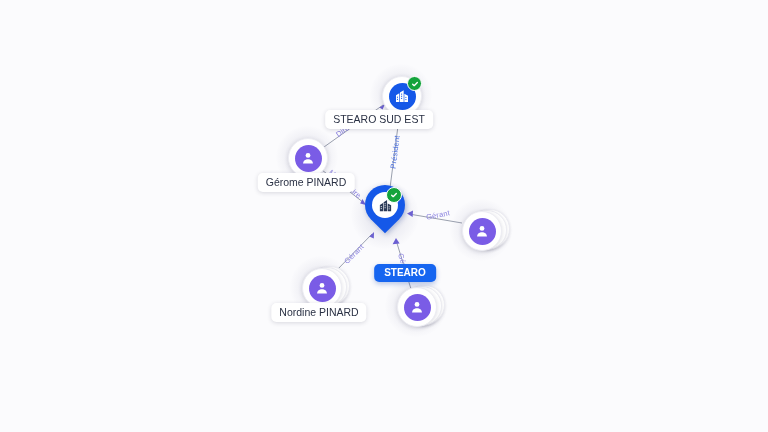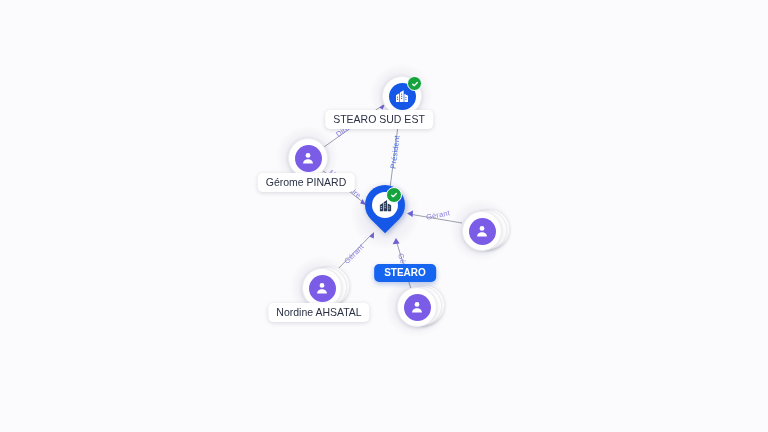--- a/index.html
+++ b/index.html
@@ -261,21 +261,21 @@
     <div class="stack-card" style="left:-14px; top:-20px;"></div>
     <div class="node-circle">
       <div class="avatar">
         <svg width="16" height="16" viewBox="0 0 24 24" aria-hidden="true">
           <circle cx="12" cy="8.2" r="3.6" fill="#ffffff"></circle>
           <path fill="#ffffff" d="M4.6 20.4c0-4.3 3.4-6.6 7.4-6.6s7.4 2.3 7.4 6.6H4.6z"></path>
         </svg>
       </div>
     </div>
   </div>
-  <div class="node-label" style="left:319px; top:303px;">Nordine AHSATAL</div>
+  <div class="node-label" style="left:319px; top:303px;">Nordine PINARD</div>
 
   <div class="node" style="left:416px; top:306px;">
     <div class="node-glow"></div>
     <div class="stack-card" style="left:-11px; top:-21px;"></div>
     <div class="stack-card" style="left:-14px; top:-20px;"></div>
     <div class="node-circle">
       <div class="avatar">
         <svg width="16" height="16" viewBox="0 0 24 24" aria-hidden="true">
           <circle cx="12" cy="8.2" r="3.6" fill="#ffffff"></circle>
           <path fill="#ffffff" d="M4.6 20.4c0-4.3 3.4-6.6 7.4-6.6s7.4 2.3 7.4 6.6H4.6z"></path>

